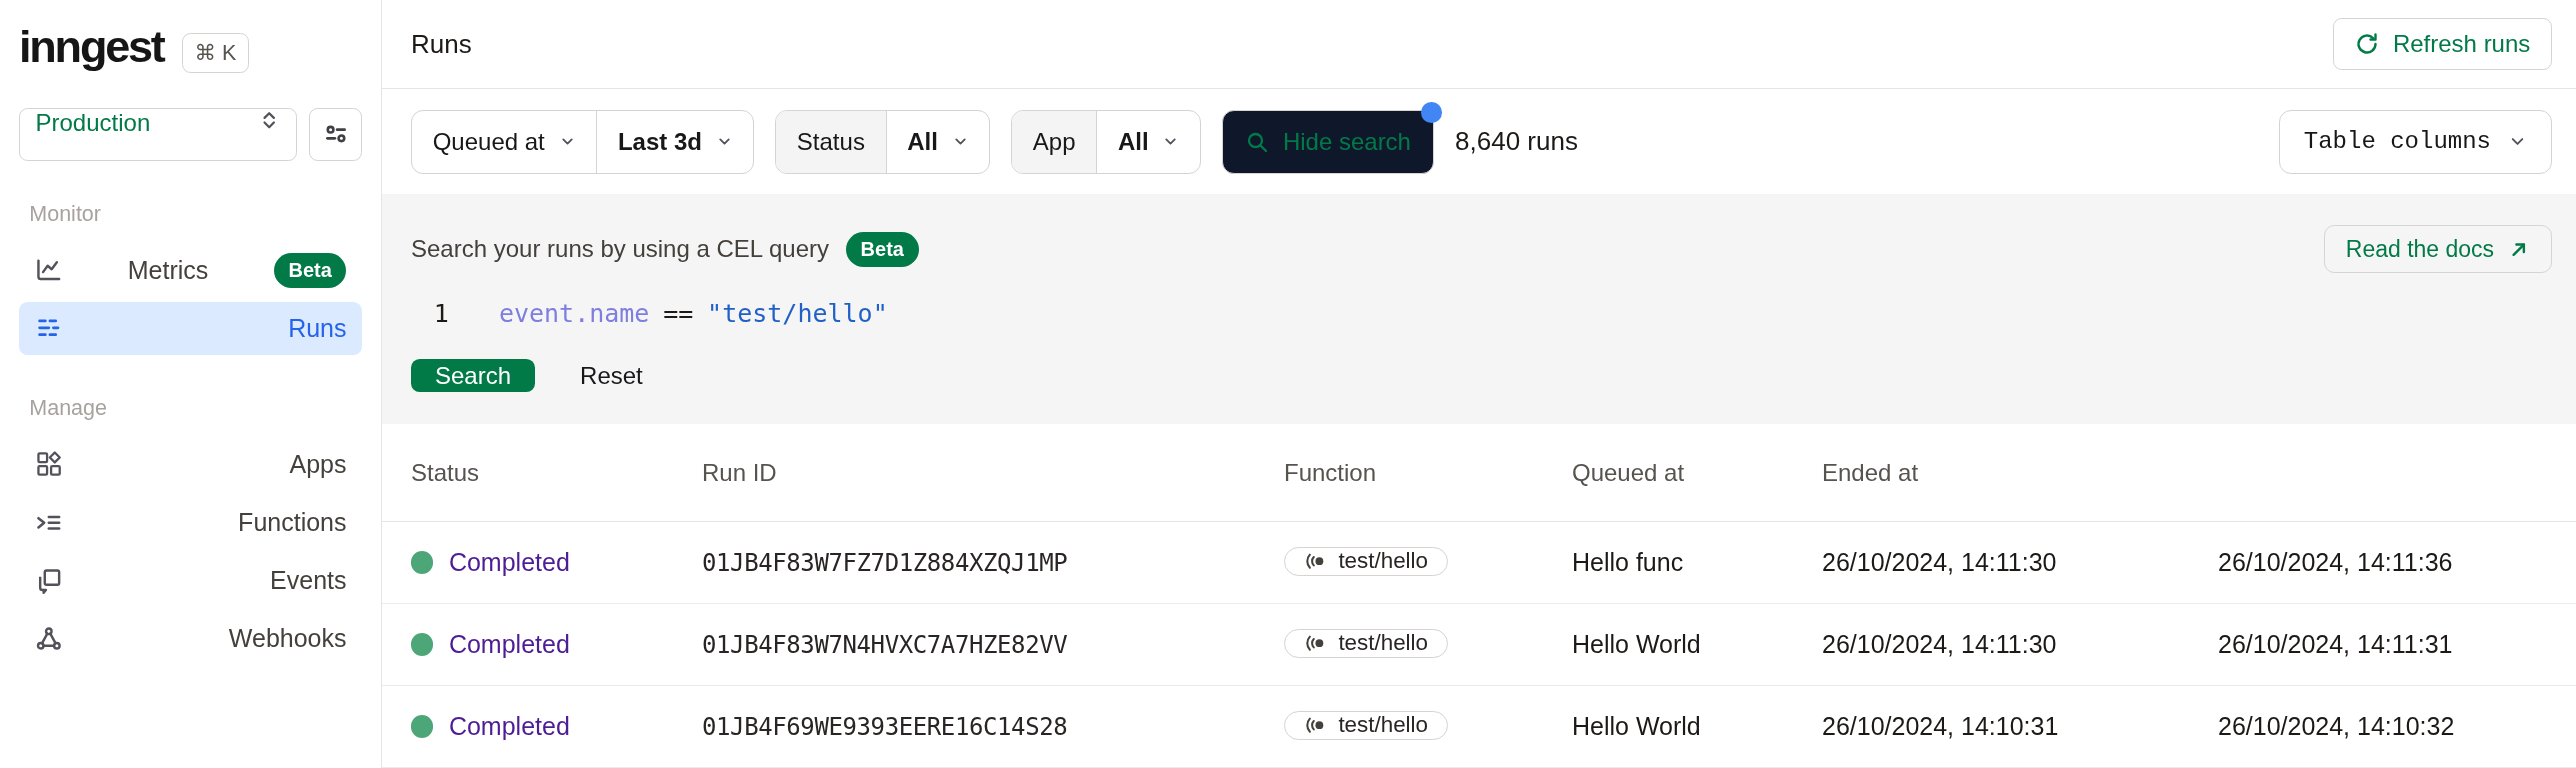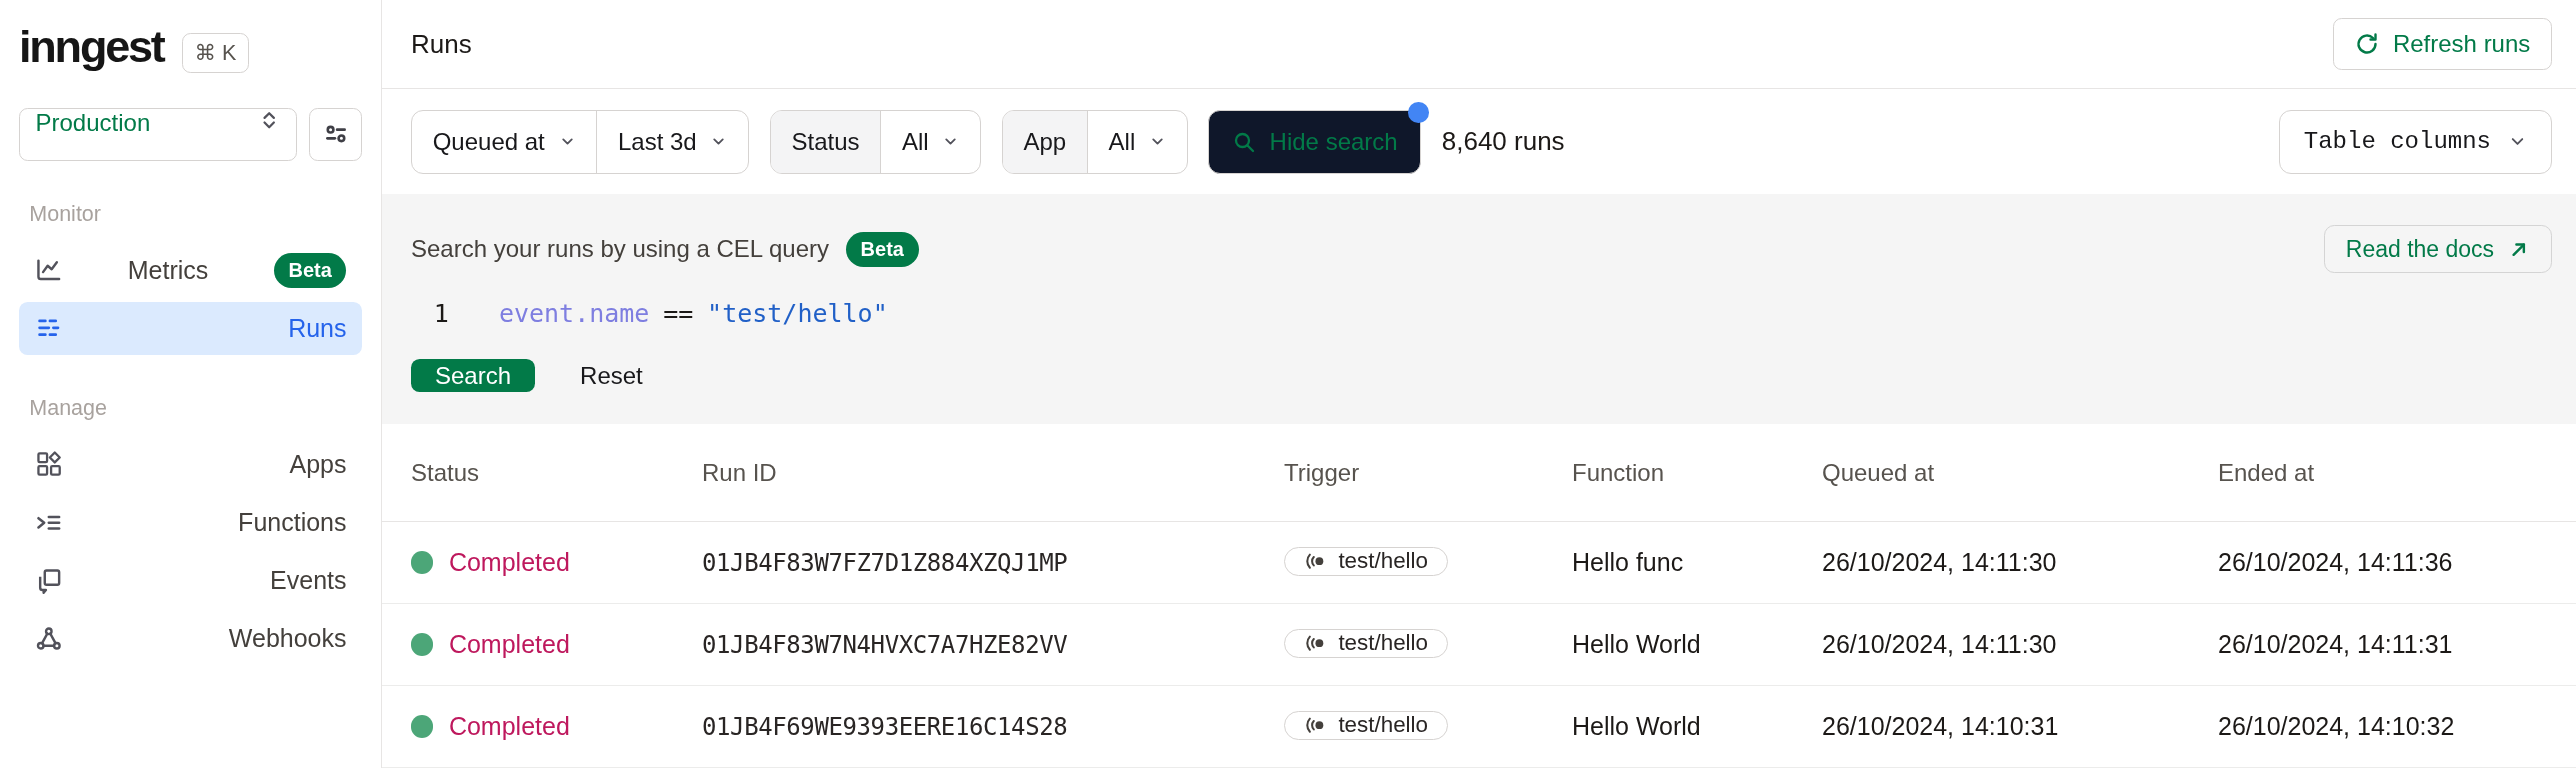--- a/index.html
+++ b/index.html
@@ -29,21 +29,21 @@
 
   
   .main { flex:1; min-width:0; display:flex; flex-direction:column; }
   .page-header { height:89px; min-height:89px; display:flex; align-items:center; padding:0 24px 0 29px; border-bottom:0.9px solid #e7e5e4; }
   .page-title { font-size:26px; font-weight:500; }
   .btn-outline { margin-left:auto; display:inline-flex; align-items:center; gap:13.8px; border:1.7px solid #d6d3d1; border-radius:8.6px; background:#fff; color:#027A48; font-size:24px; height:52px; padding:0 20.7px; cursor:pointer; }
 
   .filter-bar { height:105px; min-height:105px; display:flex; align-items:center; padding:0 24px 0 29px; gap:20.7px; }
   .pill { display:flex; border:1.7px solid #d6d3d1; border-radius:12px; height:64px; background:#fff; overflow:hidden; cursor:pointer; }
   .pill-seg { display:flex; align-items:center; gap:13.8px; padding:0 20.7px; color:#18181b; }
-  .pill-seg + .pill-seg { border-left:1.7px solid #d6d3d1; }
+  .pill-seg + .pill-seg { border-left:1.7px solid #d6d3d1;font-weight:bold; }
   .seg-label { background:#f4f4f5; }
   .chev { color:#52525b; }
   .search-toggle { position:relative; display:flex; align-items:center; gap:13.8px; border:1.7px solid #d6d3d1; border-radius:12px; height:64px; padding:0 22.4px; background:#0f172a; color:#027A48; cursor:pointer; }
   .notify-dot { position:absolute; top:-8.6px; right:-8.6px; width:20.7px; height:20.7px; border-radius:50%; background:#4285F4; }
   .runs-count { font-size:26px; font-weight:500; }
   .table-columns-btn { margin-left:auto; display:flex; align-items:center; gap:17px; border:1.7px solid #d6d3d1; border-radius:12px; height:64px; padding:0 24px; background:#fff; color:#18181b; cursor:pointer;font-family:Liberation Mono, monospace; }
 
   .search-panel { background:#f5f5f5; height:230px; min-height:230px; padding:31px 24px 0 29px; }
   .panel-head { display:flex; align-items:center; gap:17px; }
   .panel-title { font-size:24px; color:#44403c; }
@@ -53,21 +53,21 @@
   .tok-prop { color:#7E7EE0; }
   .tok-op { color:#1c1917; margin:0 13.8px; }
   .tok-str { color:#2160C7; }
   .actions-row { display:flex; align-items:center; gap:45px; margin-top:31px; }
   .btn-primary { background:#027A48; color:#fff; border:none; border-radius:8.6px; height:33px; padding:0 24px; display:inline-flex; align-items:center; font-size:24px; font-weight:500; cursor:pointer; }
   .btn-ghost { color:#18181b; font-size:24px; cursor:pointer; }
 
   .thead, .trow { display:grid; grid-template-columns:291px 582px 288px 250px 396px 1fr; align-items:center; padding:0 34px 0 29px; }
   .thead { height:98px; min-height:98px; color:#57534e; font-weight:500; border-bottom:1.7px solid #e7e5e4; }
   .trow { height:82px; min-height:82px; border-bottom:1.7px solid #ececeb; cursor:pointer; }
-  .status-cell { display:flex; align-items:center; gap:15.5px; color:#be185d; font-weight:500; font-size:25px; }
+  .status-cell { display:flex; align-items:center; gap:15.5px; color:#4c1d95; font-weight:500; font-size:25px; }
   .status-dot { width:22.4px; height:22.4px; border-radius:50%; background:#4CA678; }
   .run-id { font-family:"DejaVu Sans Mono", monospace; font-size:24px; color:#292524; letter-spacing:-0.4px; }
   .trigger-pill { display:inline-flex; align-items:center; gap:12px; height:29px; border:1.7px solid #d6d3d1; border-radius:861px; padding:0 19px; font-size:22.4px; color:#292524; background:#fff; width:fit-content; cursor:pointer; }
   .fn-cell, .date-cell { font-size:25px; font-weight:500; color:#1c1917; }
 </style>
 </head>
 <body>
 
 <aside class="sidebar">
   <div class="logo-row">
@@ -284,21 +284,20 @@
 
     <div class="actions-row">
       <button class="btn-primary">Search</button>
       <span class="btn-ghost">Reset</span>
     </div>
   </div>
 
   <div class="thead">
     <span>Status</span>
     <span>Run ID</span>
-    <span>Trigger</span>
     <span>Function</span>
     <span>Queued at</span>
     <span>Ended at</span>
   </div>
 
   <div class="trow">
     <span class="status-cell">
       <span class="status-dot"></span>
       <span>Completed</span>
     </span>

